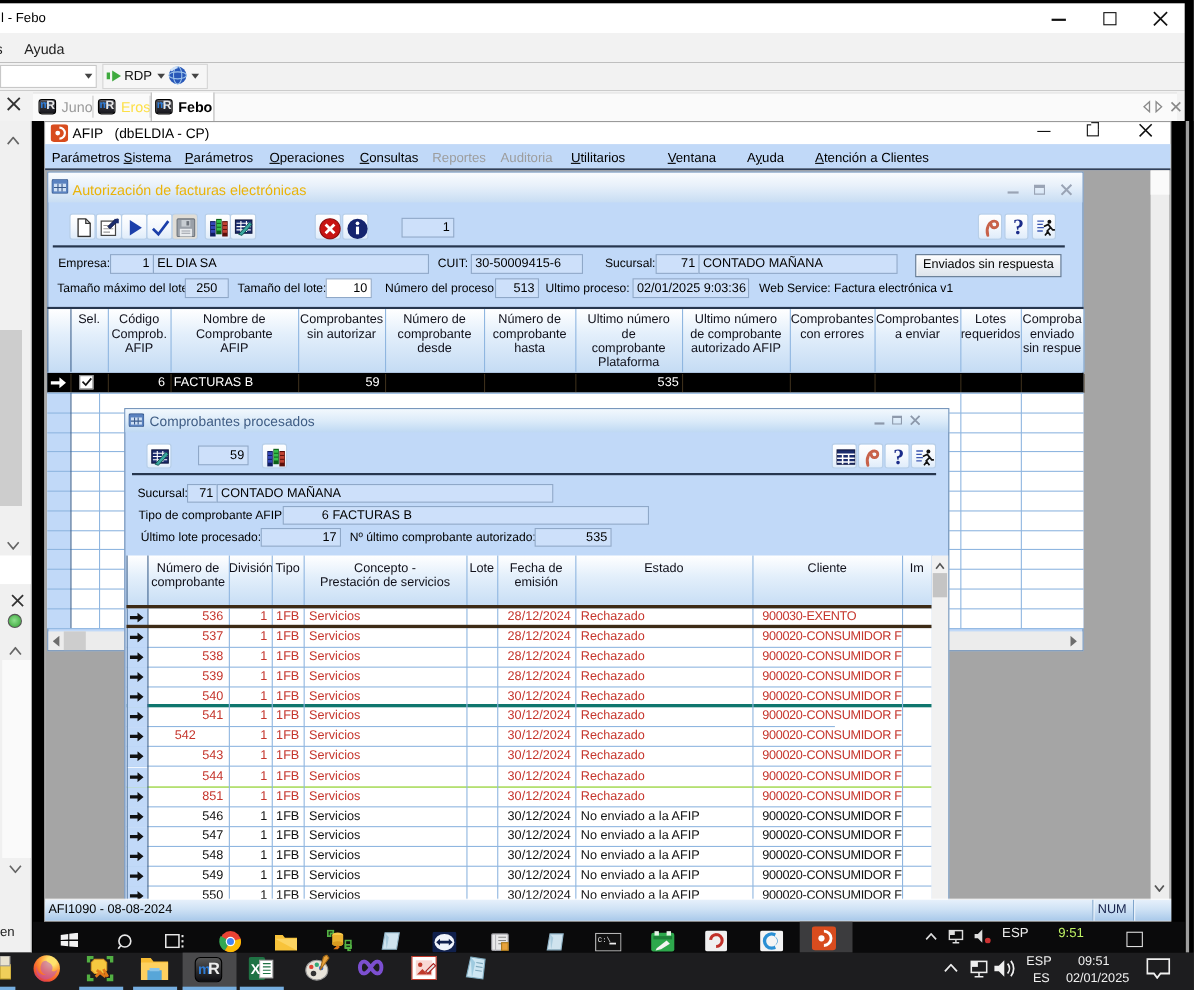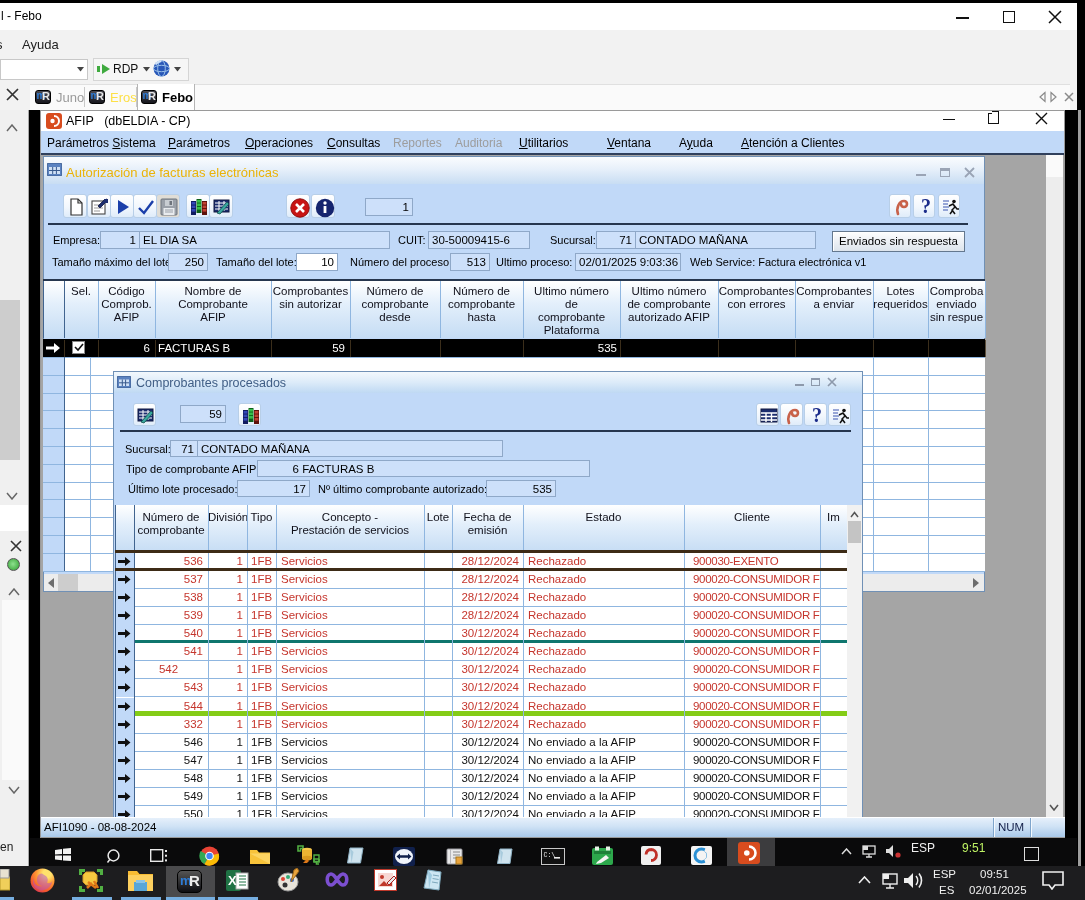--- a/index.html
+++ b/index.html
@@ -230,21 +230,21 @@
 <div class="lbl" style="left:53px;top:234px">Empresa:</div>
 <div class="fld" style="left:100px;top:231px;width:40px;height:18px;text-align:right">1</div>
 <div class="fld" style="left:139px;top:231px;width:251px;height:18px">EL DIA SA</div>
 <div class="lbl" style="left:398px;top:234px">CUIT:</div>
 <div class="fld" style="left:428px;top:231px;width:102px;height:18px">30-50009415-6</div>
 <div class="lbl" style="left:550px;top:234px">Sucursal:</div>
 <div class="fld" style="left:596px;top:231px;width:40px;height:18px;text-align:right">71</div>
 <div class="fld" style="left:635px;top:231px;width:181px;height:18px">CONTADO MAÑANA</div>
 <div class="a" style="left:832px;top:231px;width:133px;height:21px;background:linear-gradient(#fefefe,#f0f3f7 40%,#dde4ec);border:1px solid #64788f;box-shadow:inset 1px 1px 0 #fff;font-size:11.5px;text-align:center;line-height:19px">Enviados sin respuesta</div>
 <div class="lbl" style="left:52px;top:256px">Tamaño máximo del lote:</div>
-<div class="fld" style="left:168px;top:253px;width:40px;height:18px;text-align:right">250</div>
+<div class="fld" style="left:168px;top:253px;width:40px;height:18px;text-align:center">250</div>
 <div class="lbl" style="left:216px;top:256px">Tamaño del lote:</div>
 <div class="fld" style="left:296px;top:253px;width:42px;height:18px;text-align:right;background:#fff">10</div>
 <div class="lbl" style="left:350px;top:256px">Número del proceso:</div>
 <div class="fld" style="left:450px;top:253px;width:40px;height:18px;text-align:right">513</div>
 <div class="lbl" style="left:496px;top:256px">Ultimo proceso:</div>
 <div class="fld" style="left:575px;top:253px;width:106px;height:18px">02/01/2025 9:03:36</div>
 <div class="lbl" style="left:690px;top:256px">Web Service: Factura electrónica v1</div>
 <div class="a" style="left:43px;top:279px;width:942px;height:2px;background:#26364e"></div>
 <div class="a" style="left:43px;top:281px;width:942px;height:57px;background:linear-gradient(#ffffff,#e3effb 40%,#c5dcf4)"></div>
 <div class="hdrtxt" style="left:64px;top:285px;width:34px">Sel.</div>
@@ -516,39 +516,39 @@
         <path d="M0 3 h7 v-3 l5.5 4.5 l-5.5 4.5 v-3 h-7z" fill="#111"></path>
       </svg>
 <div class="a" style="left:19px;top:2px;width:69px;font-size:11.5px;text-align:right;color:#c5352c">543</div>
 <div class="a" style="left:93px;top:2px;width:35px;font-size:11.5px;text-align:right;color:#c5352c">1</div>
 <div class="a" style="left:136px;top:2px;font-size:11.5px;color:#c5352c">1FB</div>
 <div class="a" style="left:166px;top:2px;font-size:11.5px;color:#c5352c">Servicios</div>
 <div class="a" style="left:337px;top:2px;width:67px;font-size:11.5px;text-align:right;color:#c5352c">30/12/2024</div>
 <div class="a" style="left:413px;top:2px;font-size:11.5px;color:#c5352c">Rechazado</div>
 <div class="a" style="left:578px;top:2px;width:127px;overflow:hidden;white-space:nowrap;letter-spacing:-0.3px;font-size:11.5px;color:#c5352c">900020-CONSUMIDOR FI</div>
 </div>
-<div class="a" style="left:0;top:144.5px;width:732px;height:18.06px;border-bottom:5px solid #84cc16">
+<div class="a" style="left:0;top:144.5px;width:732px;height:18.06px;border-bottom:1px solid #84cc16">
 <div class="a" style="left:0;top:0;width:19px;height:18.06px;background:#c1d9f8"></div>
 <svg class="a" style="left:3px;top:4px" width="13" height="9">
         <path d="M0 3 h7 v-3 l5.5 4.5 l-5.5 4.5 v-3 h-7z" fill="#111"></path>
       </svg>
 <div class="a" style="left:19px;top:2px;width:69px;font-size:11.5px;text-align:right;color:#c5352c">544</div>
 <div class="a" style="left:93px;top:2px;width:35px;font-size:11.5px;text-align:right;color:#c5352c">1</div>
 <div class="a" style="left:136px;top:2px;font-size:11.5px;color:#c5352c">1FB</div>
 <div class="a" style="left:166px;top:2px;font-size:11.5px;color:#c5352c">Servicios</div>
 <div class="a" style="left:337px;top:2px;width:67px;font-size:11.5px;text-align:right;color:#c5352c">30/12/2024</div>
 <div class="a" style="left:413px;top:2px;font-size:11.5px;color:#c5352c">Rechazado</div>
 <div class="a" style="left:578px;top:2px;width:127px;overflow:hidden;white-space:nowrap;letter-spacing:-0.3px;font-size:11.5px;color:#c5352c">900020-CONSUMIDOR FI</div>
 </div>
 <div class="a" style="left:0;top:162.5px;width:732px;height:18.06px;border-bottom:1px solid #8fb6e0">
 <div class="a" style="left:0;top:0;width:19px;height:18.06px;background:#c1d9f8"></div>
 <svg class="a" style="left:3px;top:4px" width="13" height="9">
         <path d="M0 3 h7 v-3 l5.5 4.5 l-5.5 4.5 v-3 h-7z" fill="#111"></path>
       </svg>
-<div class="a" style="left:19px;top:2px;width:69px;font-size:11.5px;text-align:right;color:#c5352c">332</div>
+<div class="a" style="left:19px;top:2px;width:69px;font-size:11.5px;text-align:right;color:#c5352c">851</div>
 <div class="a" style="left:93px;top:2px;width:35px;font-size:11.5px;text-align:right;color:#c5352c">1</div>
 <div class="a" style="left:136px;top:2px;font-size:11.5px;color:#c5352c">1FB</div>
 <div class="a" style="left:166px;top:2px;font-size:11.5px;color:#c5352c">Servicios</div>
 <div class="a" style="left:337px;top:2px;width:67px;font-size:11.5px;text-align:right;color:#c5352c">30/12/2024</div>
 <div class="a" style="left:413px;top:2px;font-size:11.5px;color:#c5352c">Rechazado</div>
 <div class="a" style="left:578px;top:2px;width:127px;overflow:hidden;white-space:nowrap;letter-spacing:-0.3px;font-size:11.5px;color:#c5352c">900020-CONSUMIDOR FI</div>
 </div>
 <div class="a" style="left:0;top:180.6px;width:732px;height:18.06px;border-bottom:1px solid #8fb6e0">
 <div class="a" style="left:0;top:0;width:19px;height:18.06px;background:#c1d9f8"></div>
 <svg class="a" style="left:3px;top:4px" width="13" height="9">

